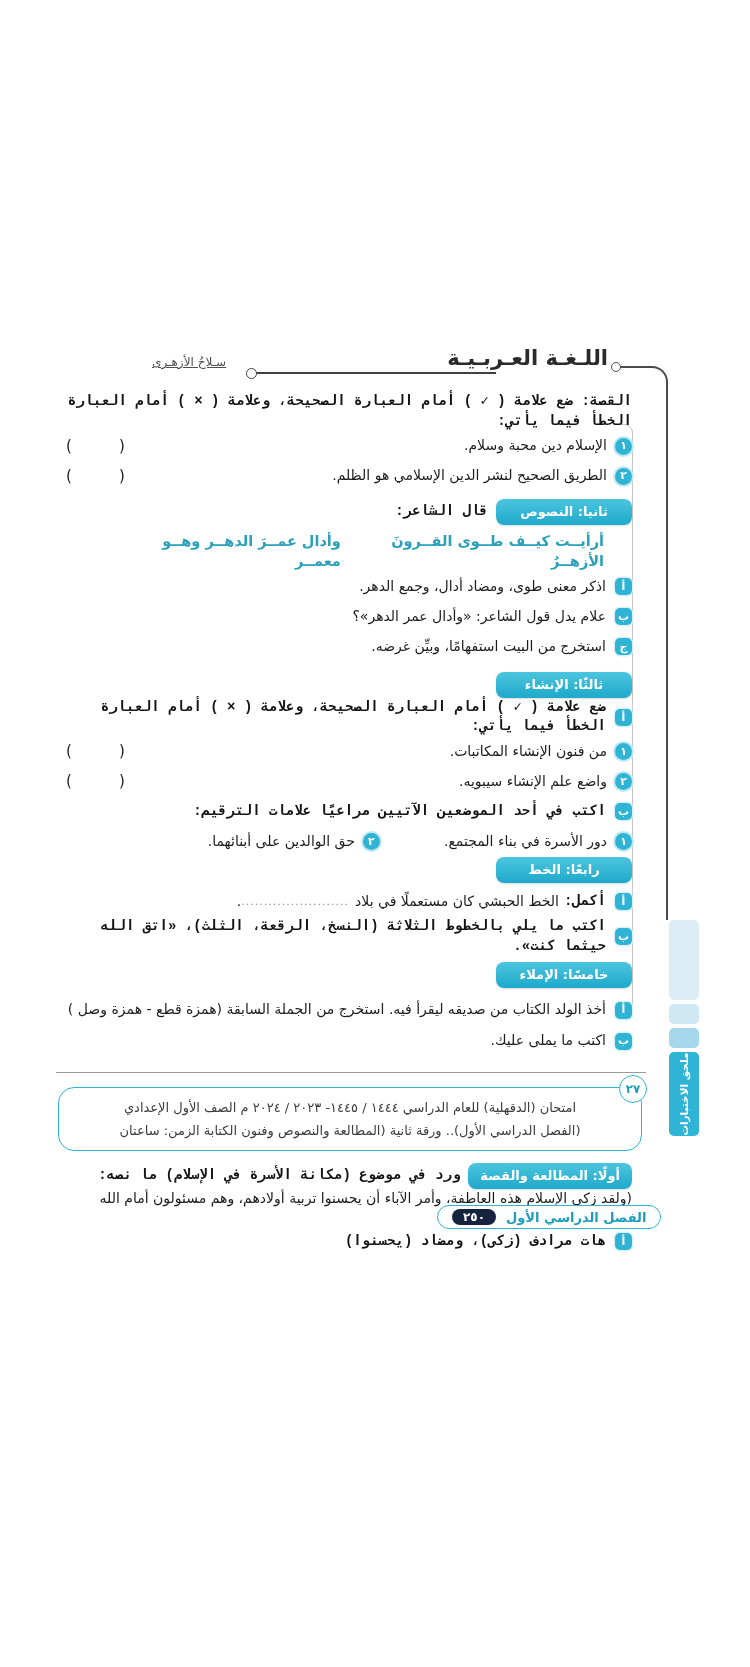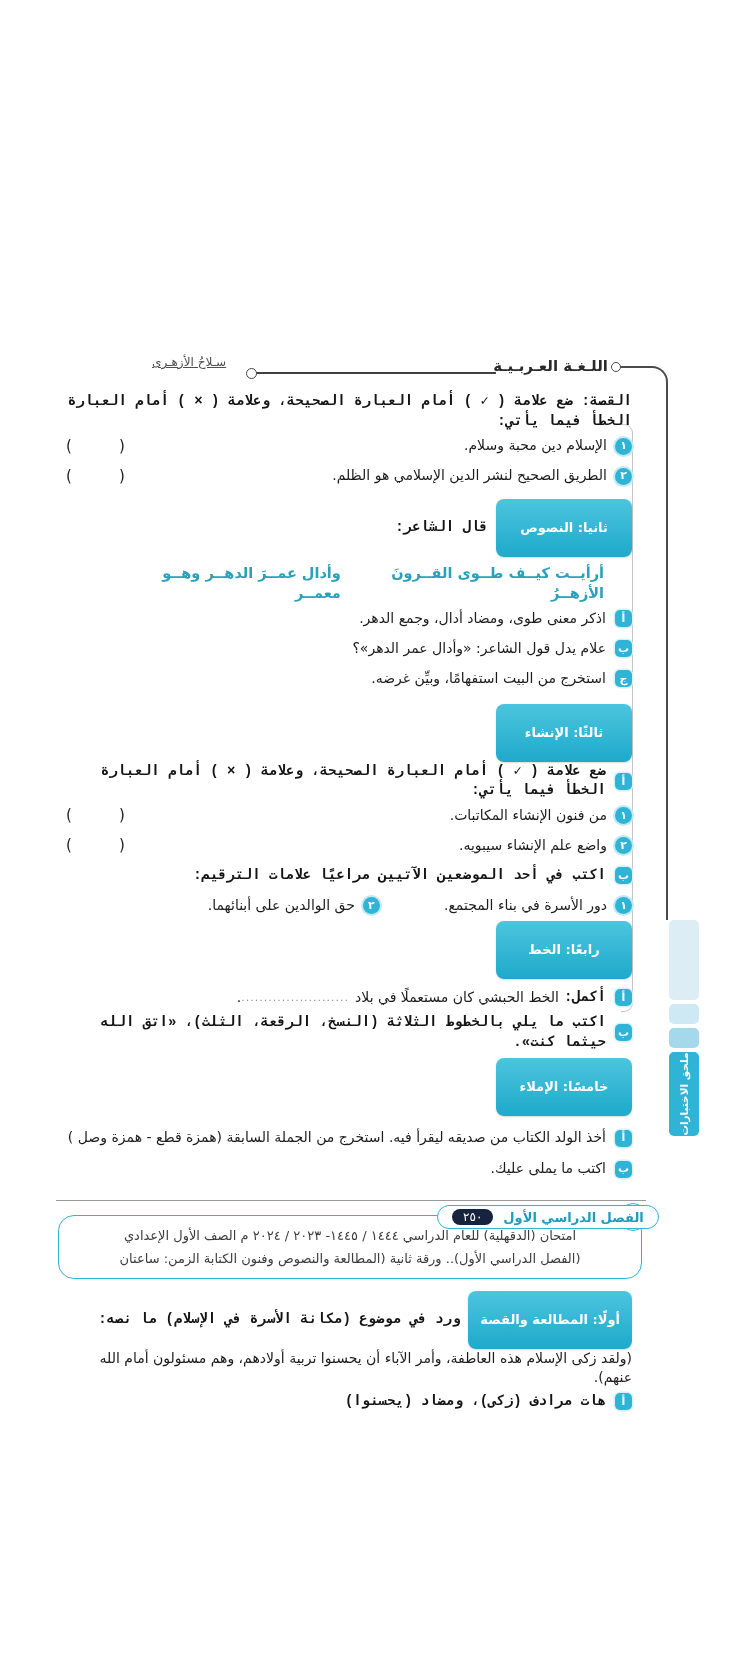--- a/index.html
+++ b/index.html
@@ -5,21 +5,21 @@
   html,body{margin:0;padding:0;background:#ffffff;}
   body{width:750px;height:1667px;position:relative;font-family:"DejaVu Sans",sans-serif;color:var(--ink,#1f1d1e);}
   .page{position:absolute;inset:0;background:#ffffff;overflow:hidden;}
 
   
   .frame{position:absolute;top:366px;left:620px;width:46px;height:552px;
          border-top:2px solid #4b4b4d;border-right:2px solid #4b4b4d;border-top-right-radius:16px;}
   .frame-dot{position:absolute;top:362px;left:611px;width:8px;height:8px;border:1.5px solid #4b4b4d;border-radius:50%;background:#fff;}
   .rule{position:absolute;top:372px;left:254px;width:242px;border-top:2px solid #414142;}
   .rule-dot{position:absolute;top:368px;left:246px;width:9px;height:9px;border:1.5px solid #414142;border-radius:50%;background:#fff;}
-  .subject{position:absolute;top:357px;right:142px;font-size:15px;font-weight:bold;color:#2a2a2c;}
+  .subject{position:absolute;top:346px;right:142px;font-size:21px;font-weight:bold;color:#2a2a2c;}
   .brand{position:absolute;top:355px;left:152px;font-size:12px;color:#4f4f51;text-decoration:underline;}
 
   
   .bracket{position:absolute;top:424px;left:621px;width:11px;height:586px;
            border-right:1.5px solid #c6c6c6;border-top:1.5px solid #c6c6c6;border-bottom:1.5px solid #c6c6c6;
            border-radius:0 9px 9px 0;}
 
   
   .tabs{position:absolute;top:920px;left:669px;width:30px;}
   .tab{border-radius:5px;margin-bottom:4px;}
@@ -37,42 +37,42 @@
   .answer{margin-inline-start:auto;white-space:pre;font-size:15px;color:#1c1b1c;letter-spacing:1px;}
 
   .numcirc{flex:0 0 auto;width:17px;height:17px;border-radius:50%;background:var(--teal,#3ec0d8);
            color:#fff;font-size:11px;font-weight:bold;display:flex;align-items:center;justify-content:center;
            box-shadow:0 0 0 2px #c3e9f2;margin-inline-end:8px;}
   .chip{flex:0 0 auto;width:17px;height:17px;border-radius:5px;background:var(--teal,#49c2da);
         color:#fff;font-size:11px;font-weight:bold;display:flex;align-items:center;justify-content:center;
         box-shadow:0 0 0 1.5px #d8f0f7;margin-inline-end:9px;}
 
   .sect-row{display:flex;align-items:center;min-height:26px;gap:8px;}
-  .pill{display:inline-flex;align-items:center;justify-content:center;min-width:112px;height:22px;padding:18px 12px;
+  .pill{display:inline-flex;align-items:center;justify-content:center;min-width:112px;height:22px;padding:2px 12px;
         border-radius:8px;background:linear-gradient(180deg,#4cc5de,#1ea9cb);color:#fff;font-size:13px;font-weight:bold;
         box-shadow:0 1px 2px rgba(0,0,0,.15);}
 
   .verse{display:flex;justify-content:space-between;padding:0 28px 0 52px;min-height:28px;align-items:center;
          color:var(--poem,#2aa0ba);font-weight:bold;font-size:14.5px;}
 
   .dots{color:#8f8f8f;letter-spacing:1px;font-size:11px;}
 
   .divider{border-top:1.5px solid #9a9a9a;margin:16px -14px 0 -10px;}
 
   .exam-box{position:relative;margin:14px -10px 0 -8px;border:1.6px solid var(--teal,#35b7d6);border-radius:16px;
             padding:9px 26px 7px;text-align:center;font-size:13px;color:#3c3c3e;line-height:1.75;}
   .exam-badge{position:absolute;top:-13px;right:-6px;width:26px;height:26px;border-radius:50%;background:#fff;
               border:1.5px solid var(--teal,#35b7d6);color:#1d9cbc;font-size:12px;font-weight:bold;
               display:flex;align-items:center;justify-content:center;text-align:right;}
 
   
   .footer{position:absolute;top:1205px;left:437px;}
   .footer-pill{display:inline-flex;align-items:center;gap:10px;border:1.5px solid var(--teal,#2fb6d6);
                border-radius:16px;padding:3px 14px;color:#1d9cbc;font-size:13px;font-weight:bold;background:#fdfeff;}
-  .page-num{background:var(--navy,#16233e);color:#fff;border-radius:9px;padding:1px 11px;font-size:12px;font-weight:normal;}
+  .page-num{background:var(--navy,#16233e);color:#fff;border-radius:9px;padding:1px 11px;font-size:12px;font-weight:bold;}
 </style>
 </head>
 <body>
 
 <div class="page">
 
   <div class="frame"></div>
   <div class="frame-dot"></div>
   <div class="subject">اللـغـة العـربـيـة</div>
   <div class="rule"></div>

